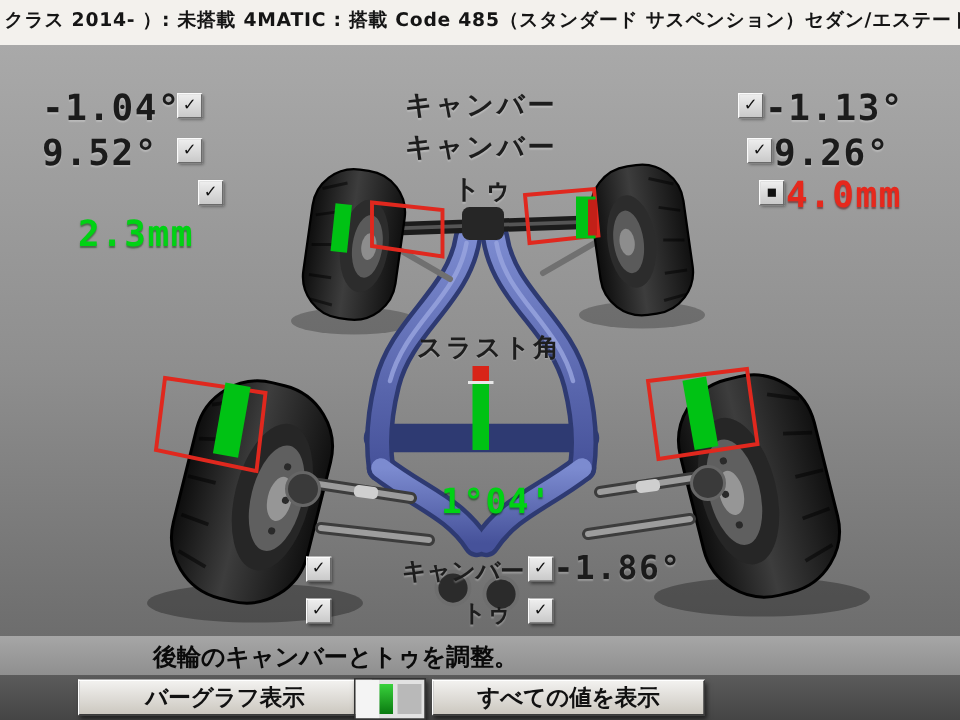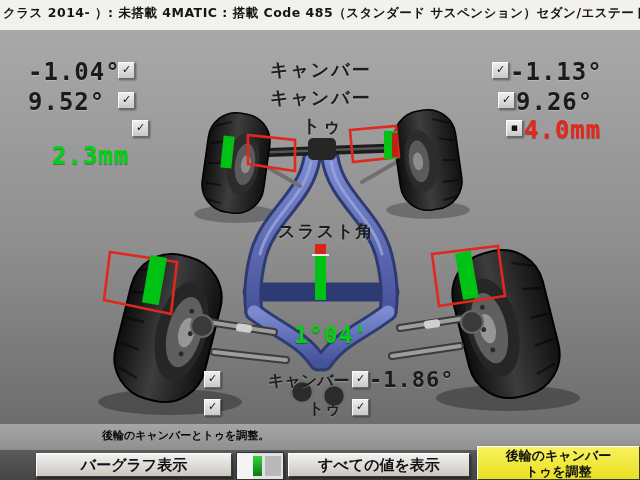--- a/index.html
+++ b/index.html
@@ -35,21 +35,21 @@
     border:1px solid #6a6a6a;border-top-color:#fbfbfb;border-left-color:#fbfbfb;
     box-shadow:1px 1px 2px rgba(0,0,0,0.45);
     font-size:11px;line-height:14px;text-align:center;color:#111;cursor:pointer;
   }
   
   .statusband{
     position:absolute;top:424px;left:0;right:0;height:26px;
     background:linear-gradient(#a6a6a6,#8f8f8f);
   }
   .statusmsg{
-    position:absolute;top:428px;left:102px;font-size:11px;font-weight:bold;color:#0a0a0a;
+    position:absolute;top:428px;left:102px;font-size:16px;font-weight:bold;color:#0a0a0a;
   }
   .btnrow{
     position:absolute;top:450px;left:0;right:0;height:30px;
     background:linear-gradient(#5b5b5b,#454545);
   }
   .btn{
     position:absolute;background:linear-gradient(#f2f1ef,#ccc8c0);
     border:1px solid #3a3a3a;border-top-color:#ffffff;border-left-color:#ffffff;
     box-shadow:1px 2px 3px rgba(0,0,0,0.55);
     font-weight:bold;font-size:15px;color:#111;text-align:center;cursor:pointer;
@@ -236,24 +236,20 @@
 
   <div class="chk" style="left:204px;top:399px">✓</div>
   <div class="jlabel rear" style="left:308px;top:399px">トゥ</div>
   <div class="chk" style="left:352px;top:399px">✓</div>
   <div class="val small green" style="left:369px;top:395px">1.4mm</div>
 
   <div class="statusband"></div>
   <div class="statusmsg">後輪のキャンバーとトゥを調整。</div>
 
   <div class="btnrow"></div>
-  <button class="btn" style="left:36px;top:453px;width:196px;height:24px">バーグラフ表示</button>
+  <button class="btn" style="left:52px;top:453px;width:196px;height:24px">バーグラフ表示</button>
   <div class="minigraph">
     <div class="bar"></div>
     <div class="gray"></div>
   </div>
   <button class="btn" style="left:288px;top:453px;width:182px;height:24px">すべての値を表示</button>
-  <button class="btn yellow" style="left:477px;top:446px;width:163px;height:34px">
-    <span style="display:block">後輪のキャンバー</span>
-    <span style="display:block">トゥを調整</span>
-  </button>
 
 </div>
 
 </body></html>

